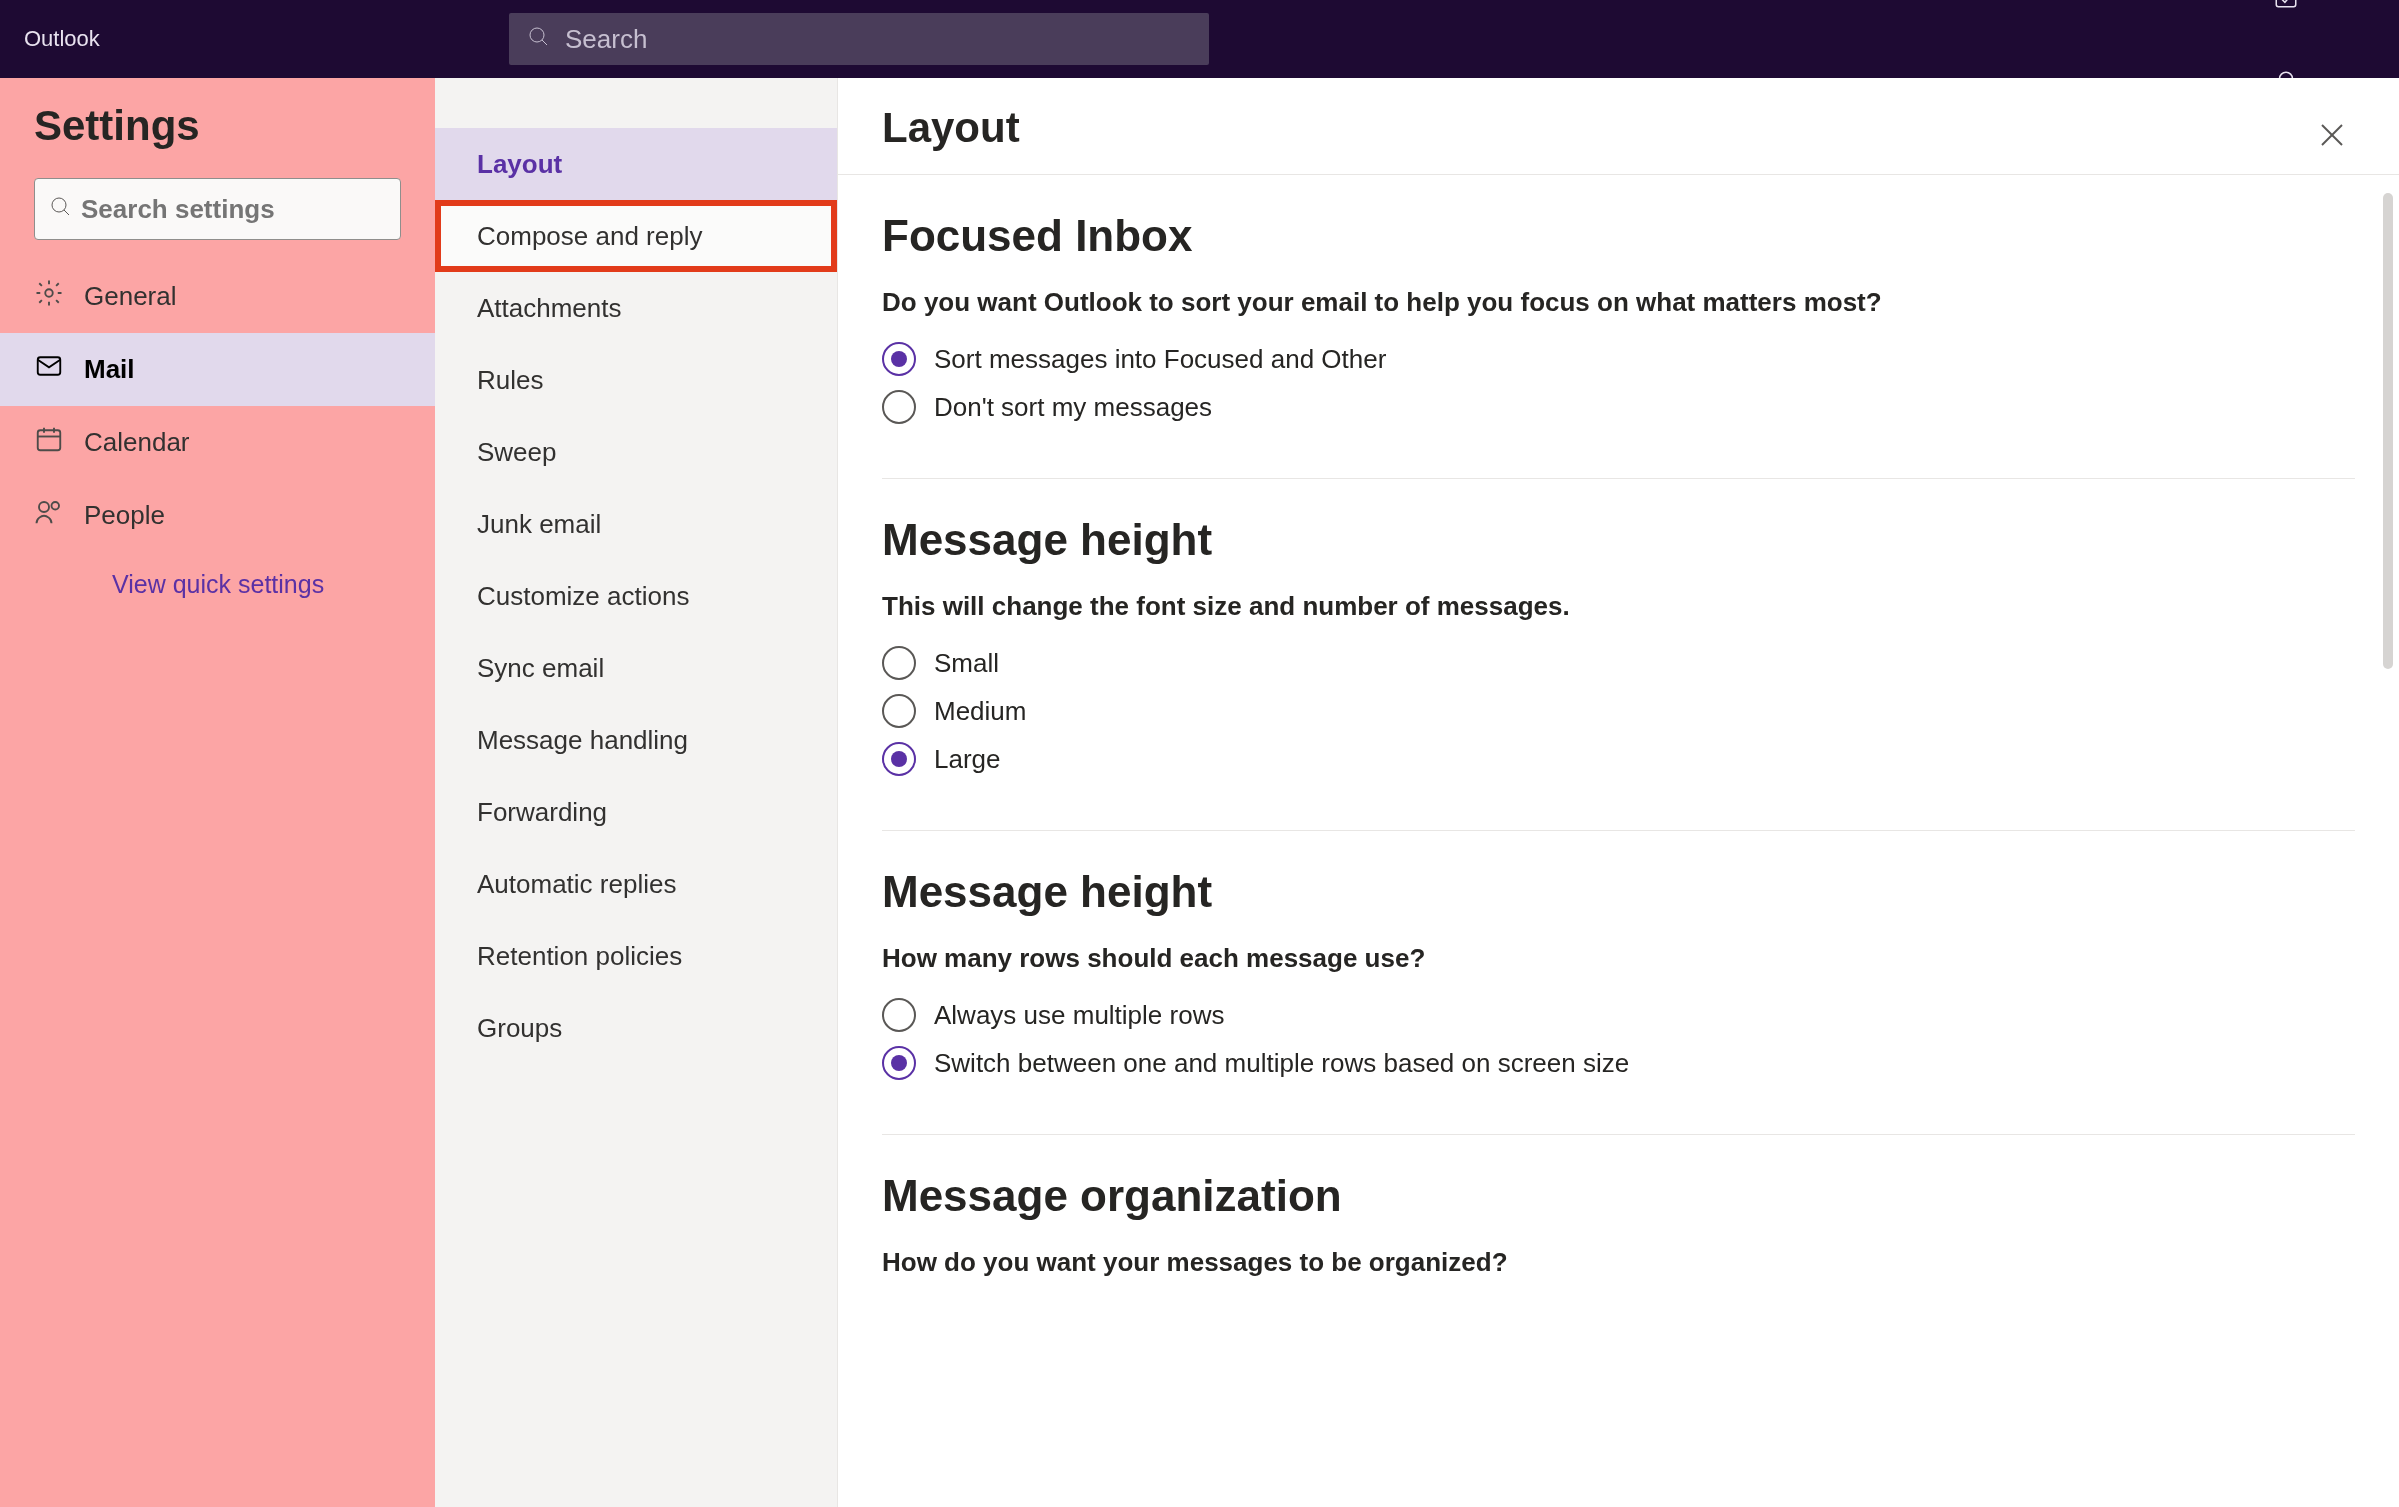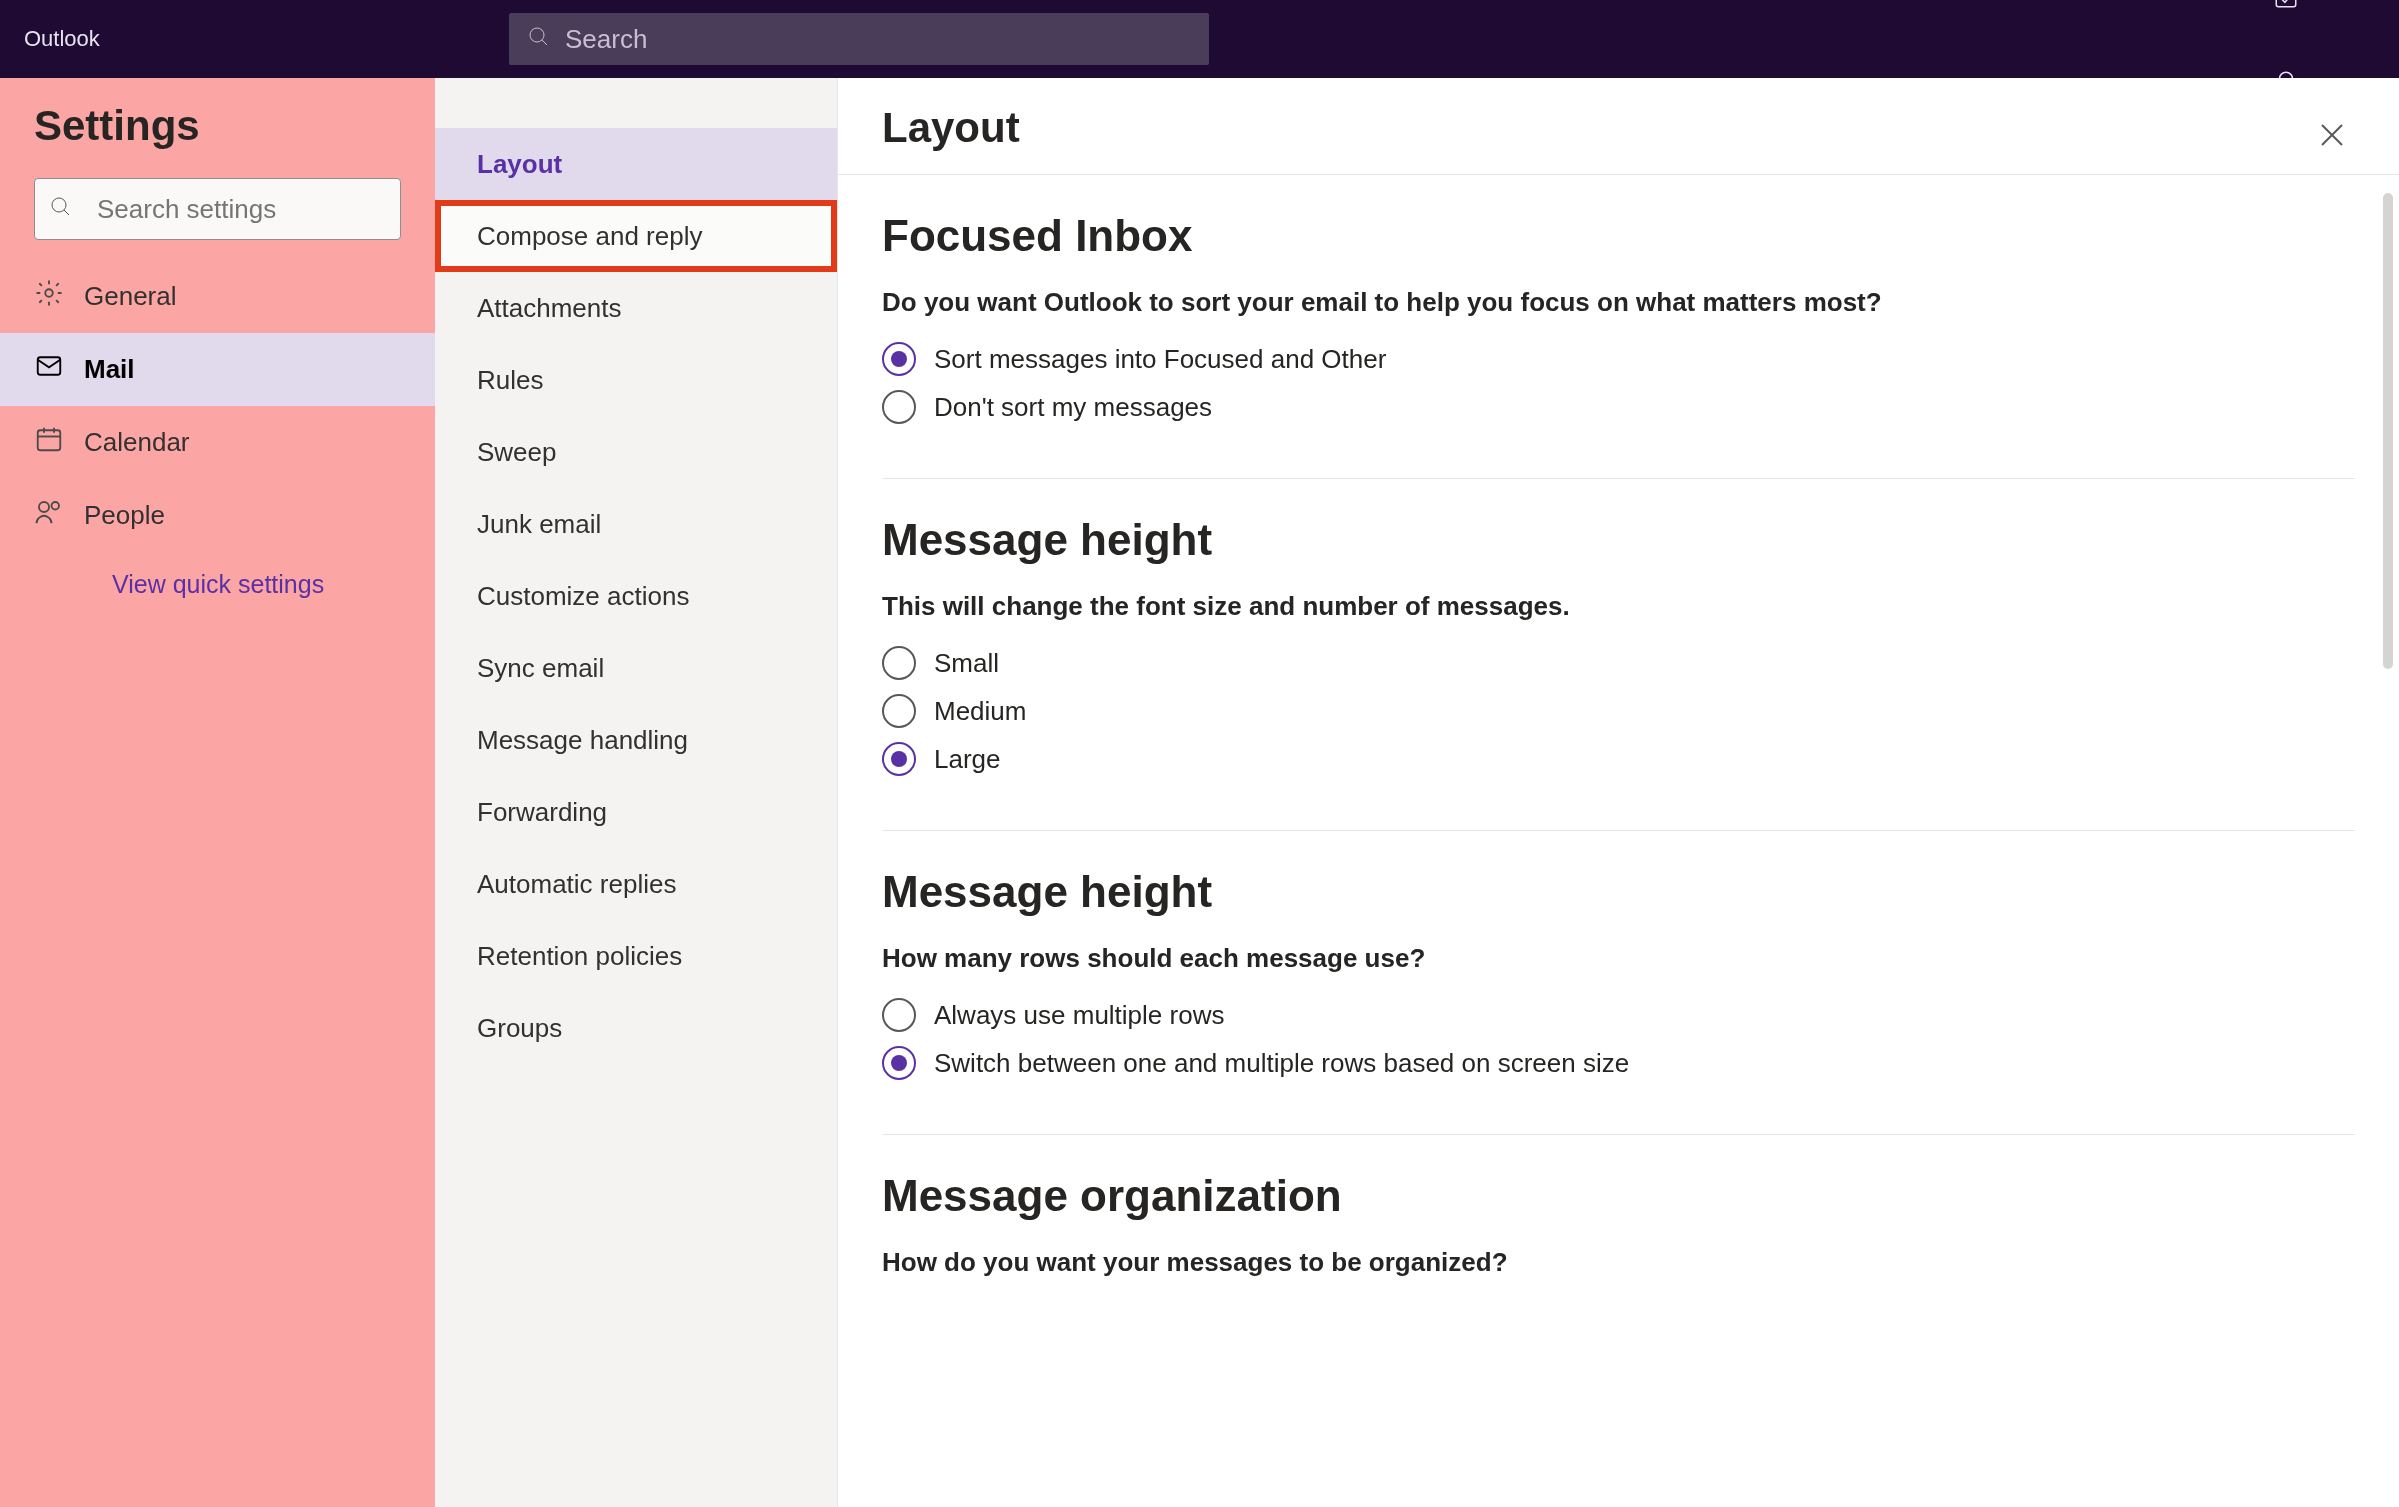--- a/index.html
+++ b/index.html
@@ -31,21 +31,21 @@
   .col1 { width: 435px; background: #fca5a5; padding-top: 14px; }
   .col2 { width: 402px; background: #f4f3f2; }
   .col3 { flex: 1; background: #fff; position: relative; border-left: 1px solid #e8e6e4; }
 
   .col1 h1 { font-size: 42px; font-weight: 600; color: #262523; padding: 10px 34px 18px; }
   .settings-search {
     margin: 10px 34px 20px; border: 1.5px solid #8f8e8c; border-radius: 4px; height: 62px;
     display: flex; align-items: center; padding: 0 14px; background: #faf9f8;
   }
   .settings-search svg { width: 24px; height: 24px; stroke: #5a5856; fill: none; }
-  .settings-search input { border: none; background: transparent; font-size: 26px; flex: 1; margin-left: 24px; outline: none; }
+  .settings-search input { border: none; background: transparent; font-size: 26px; flex: 1; margin-left: 8px; outline: none; font-weight: bold; }
 
   .nav1-item { height: 73px; display: flex; align-items: center; padding: 0 34px; gap: 20px; font-size: 26px; color: #323130; cursor: pointer; }
   .nav1-item svg { width: 30px; height: 30px; stroke: #4d4b49; fill: none; stroke-width: 1.5; }
   .nav1-item.selected { background: #e1d9ec; color: #000; font-weight: 600; }
   .nav1-item.selected svg { stroke: #000; }
   .nav1-link { padding: 18px 0 0 112px; font-size: 25px; color: #5a31a5; cursor: pointer; }
 
   .col2-inner { padding-top: 50px; }
   .nav2-item { height: 72px; display: flex; align-items: center; padding: 0 42px; font-size: 26px; color: #323130; cursor: pointer; }
   .nav2-item.selected { background: #e1d9ec; color: #5a31a5; font-weight: 600; }

